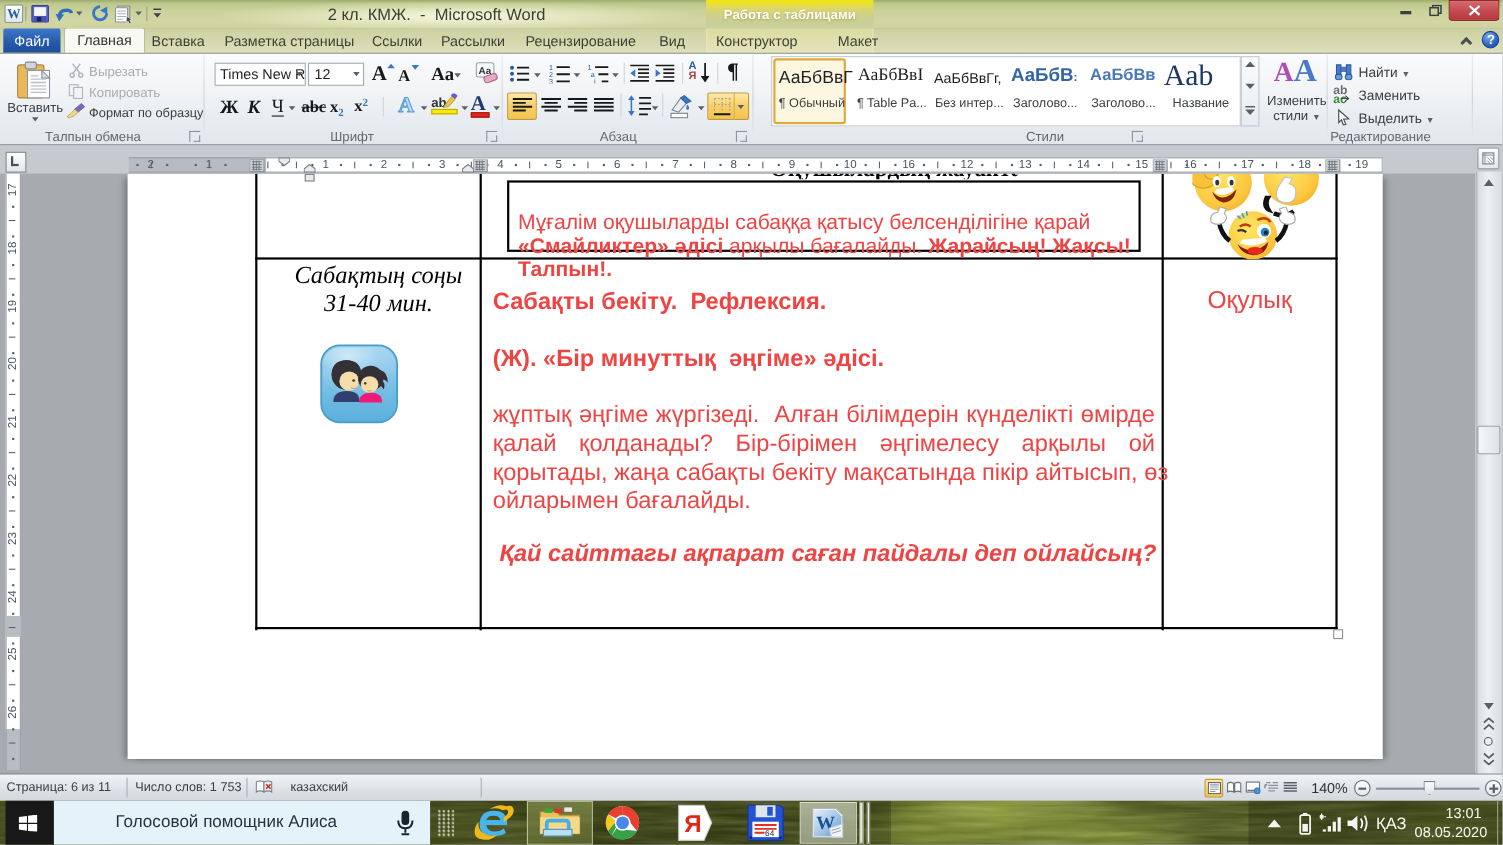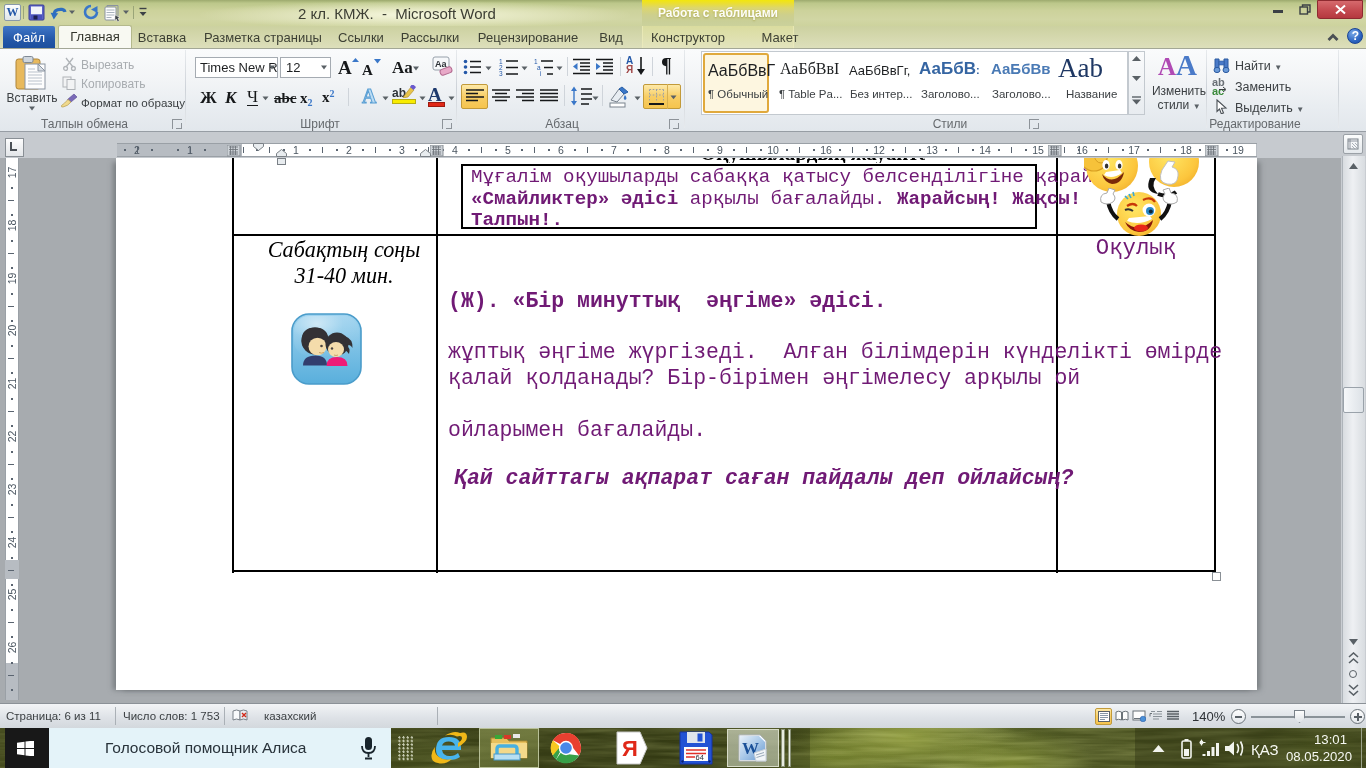--- a/index.html
+++ b/index.html
@@ -34,21 +34,21 @@
 .vtick{width:6px;height:1px;}
 .sbsep{position:absolute;top:707px;width:1px;height:18px;background:#aab0b6;}
 .zci{width:15px;height:15px;border:1px solid #6a7278;border-radius:50%;background:linear-gradient(180deg,#fdfdfd,#e4e8ec);}
 #dots{background:radial-gradient(circle at 1.4px 1.4px,#e8ecd8 1px,transparent 1.2px);background-size:4.2px 3.6px;opacity:.8;}
 
 #rulerstrip{left:0;top:132px;width:1366px;height:26px;background:#c6cacf;}
 
 #workspace{left:0;top:158px;width:1366px;height:545px;background:#a7abaf;overflow:hidden;}
 #page{position:absolute;left:116px;top:0;width:1141px;height:532px;background:#fff;box-shadow:-5px 2px 5px -2px rgba(92,96,100,.6),5px 2px 5px -2px rgba(92,96,100,.6);}
 .tline{position:absolute;background:#000;}
-.doc{position:absolute;font-family:Liberation Mono, monospace;font-size:21.5px;color:#701a75;line-height:24px;}
+.doc{position:absolute;font-family:Liberation Sans, sans-serif;font-size:21.5px;color:#ef4444;line-height:24px;margin-top:25px;}
 .doc2{position:absolute;font-family:'Liberation Serif',serif;font-size:22.2px;color:#000;line-height:25.8px;}
 .j{width:602px;text-align:justify;text-align-last:justify;}
 
 #statusbar{left:0;top:703px;width:1366px;height:25px;background:linear-gradient(180deg,#f2f4f6,#dde1e6 60%,#d3d8dd);border-top:1px solid #8b9197;font-size:12.5px;color:#3c4043;}
 
 #taskbar{left:0;top:728px;width:1366px;height:40px;overflow:hidden;
 background:
 radial-gradient(ellipse 160px 60px at 905px 10px,rgba(190,200,80,.5),rgba(190,200,80,0) 70%),
 radial-gradient(ellipse 120px 50px at 1010px 35px,rgba(160,175,60,.45),rgba(160,175,60,0) 70%),
 radial-gradient(ellipse 100px 40px at 830px 30px,rgba(140,155,55,.4),rgba(140,155,55,0) 70%),
@@ -582,23 +582,25 @@
     <circle cx="47" cy="32" r="11.5" fill="#333135"></circle>
     <path d="M55 24 Q63 27 62.5 36 Q60 32 55.5 33 Z" fill="#333135"></path>
     <path d="M56 33 Q61 36 59 42 Q56 38 54 38 Z" fill="#333135"></path>
     <ellipse cx="46" cy="37.5" rx="8" ry="7.5" fill="#f4dcab"></ellipse>
     <path d="M37.5 33 Q37.5 22.5 47 23 Q56 23.5 56 31 Q51 27.5 45 28.5 Q40 29.5 37.5 33 Z" fill="#333135"></path>
     <circle cx="42" cy="36.5" r="1.2" fill="#4a4440"></circle>
     <path d="M44 43 Q46 44 48 43" stroke="#caa36a" stroke-width="1" fill="none"></path>
     <path d="M36.5 54 Q36.5 45 47 45 Q57.5 45 57.5 54 Z" fill="#ee1a77"></path>
   </svg>
 
+  <div class="doc" style="left:332px;top:79px;"><b>Сабақты бекіту.&nbsp; Рефлексия.</b></div>
   <div class="doc" style="left:332px;top:131px;"><b>(Ж). «Бір минуттық&nbsp; әңгіме» әдісі.</b></div>
   <div class="doc j" style="left:332px;top:182px;">жұптық әңгіме жүргізеді.&nbsp; Алған білімдерін күнделікті өмірде</div>
   <div class="doc j" style="left:332px;top:208px;">қалай қолданады? Бір-бірімен әңгімелесу арқылы ой</div>
+  <div class="doc j" style="left:332px;top:234px;">қорытады, жаңа сабақты бекіту мақсатында пікір айтысып, өз</div>
   <div class="doc" style="left:332px;top:260px;">ойларымен бағалайды.</div>
   <div class="doc" style="left:338px;top:308px;"><b><i>Қай сайттагы ақпарат саған пайдалы деп ойлайсың?</i></b></div>
 
   <div class="doc" style="left:942px;top:78px;width:156px;text-align:center;font-size:22.3px;">Оқулық</div>
 
   <svg class="ab" style="left:968px;top:0;" width="115" height="80" viewBox="0 0 115 80">
     <defs>
           <radialGradient id="smy" cx=".4" cy=".35" r=".8">
             <stop offset="0" stop-color="#ffe866"></stop>
             <stop offset=".7" stop-color="#fcc63d"></stop>

